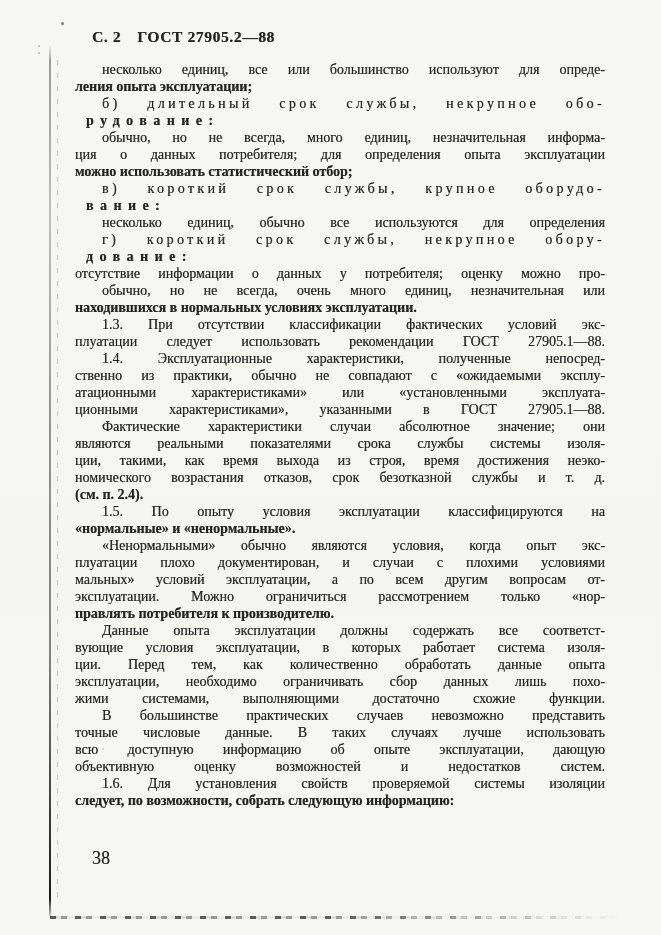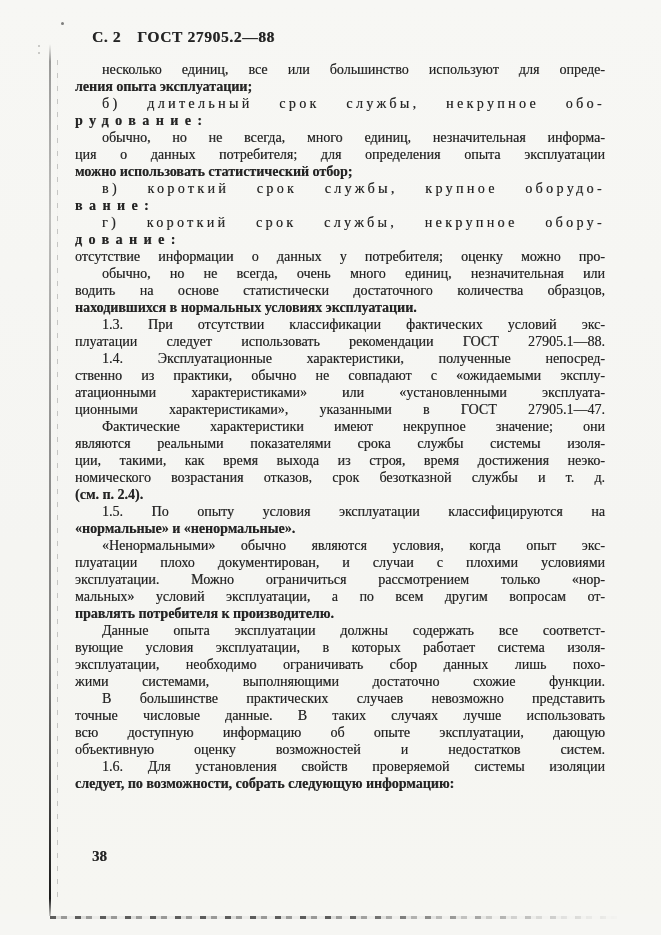--- a/index.html
+++ b/index.html
@@ -93,28 +93,28 @@
   .line {
     text-align: justify;
     text-align-last: justify;
     white-space: normal;
     height: 17px;
     overflow: visible;
   }
   .line.last { text-align-last: left; font-weight: bold; }
   .line.indent { text-indent: 27px; }
   .line.spaced { letter-spacing: 0.24em; }
-  .line.spaced.last { letter-spacing: 0.46em; }
+  .line.spaced.last { letter-spacing: 0.46em; margin-left: 11px; }
 
   .page-number {
     position: absolute;
     left: 92px;
     top: 848px;
-    font-size: 15px;
-    font-weight: 700;
+    font-size: 18px;
+    font-weight: 400;
     text-shadow: 0.35px 0.2px 0.4px rgba(25,25,25,0.5);
   }
 </style>
 </head>
 <body>
 
 <div class="page">
   <div class="edge-v"></div>
   <div class="edge-v2"></div>
   <div class="edge-h"></div>
@@ -130,46 +130,47 @@
   <div class="text-block" id="text-block">
       <div class="line indent">несколько единиц, все или большинство используют для опреде-</div>
       <div class="line last">ления опыта эксплуатации;</div>
       <div class="line indent spaced">б) длительный срок службы, некрупное обо-</div>
       <div class="line spaced last">рудование:</div>
       <div class="line indent">обычно, но не всегда, много единиц, незначительная информа-</div>
       <div class="line">ция о данных потребителя; для определения опыта эксплуатации</div>
       <div class="line last">можно использовать статистический отбор;</div>
       <div class="line indent spaced">в) короткий срок службы, крупное оборудо-</div>
       <div class="line spaced last">вание:</div>
+      <div class="line indent">несколько единиц, обычно все используются для определения</div>
       <div class="line indent spaced">г) короткий срок службы, некрупное обору-</div>
       <div class="line spaced last">дование:</div>
       <div class="line">отсутствие информации о данных у потребителя; оценку можно про-</div>
       <div class="line indent">обычно, но не всегда, очень много единиц, незначительная или</div>
-      <div class="line">водить на основе статистически достаточного количества образцов,</div>
       <div class="line last">находившихся в нормальных условиях эксплуатации.</div>
       <div class="line indent">1.3. При отсутствии классификации фактических условий экс-</div>
       <div class="line">плуатации следует использовать рекомендации ГОСТ 27905.1—88.</div>
       <div class="line indent">1.4. Эксплуатационные характеристики, полученные непосред-</div>
       <div class="line">ственно из практики, обычно не совпадают с «ожидаемыми эксплу-</div>
       <div class="line">атационными характеристиками» или «установленными эксплуата-</div>
-      <div class="line">ционными характеристиками», указанными в ГОСТ 27905.1—47.</div>
-      <div class="line indent">Фактические характеристики имеют некрупное значение; они</div>
+      <div class="line">ционными характеристиками», указанными в ГОСТ 27905.1—88.</div>
+      <div class="line indent">Фактические характеристики случаи абсолютное значение; они</div>
       <div class="line">являются реальными показателями срока службы системы изоля-</div>
       <div class="line">ции, такими, как время выхода из строя, время достижения неэко-</div>
       <div class="line">номического возрастания отказов, срок безотказной службы и т. д.</div>
       <div class="line last">(см. п. 2.4).</div>
       <div class="line indent">1.5. По опыту условия эксплуатации классифицируются на</div>
       <div class="line last">«нормальные» и «ненормальные».</div>
       <div class="line indent">«Ненормальными» обычно являются условия, когда опыт экс-</div>
       <div class="line">плуатации плохо документирован, и случаи с плохими условиями</div>
+      <div class="line">мальных» условий эксплуатации, а по всем другим вопросам от-</div>
       <div class="line">эксплуатации. Можно ограничиться рассмотрением только «нор-</div>
-      <div class="line">мальных» условий эксплуатации, а по всем другим вопросам от-</div>
       <div class="line last">правлять потребителя к производителю.</div>
       <div class="line indent">Данные опыта эксплуатации должны содержать все соответст-</div>
       <div class="line">вующие условия эксплуатации, в которых работает система изоля-</div>
+      <div class="line">ции. Перед тем, как количественно обработать данные опыта</div>
       <div class="line">эксплуатации, необходимо ограничивать сбор данных лишь похо-</div>
       <div class="line">жими системами, выполняющими достаточно схожие функции.</div>
       <div class="line indent">В большинстве практических случаев невозможно представить</div>
       <div class="line">точные числовые данные. В таких случаях лучше использовать</div>
       <div class="line">всю доступную информацию об опыте эксплуатации, дающую</div>
       <div class="line">объективную оценку возможностей и недостатков систем.</div>
       <div class="line indent">1.6. Для установления свойств проверяемой системы изоляции</div>
       <div class="line last">следует, по возможности, собрать следующую информацию:</div>
     </div>
 

